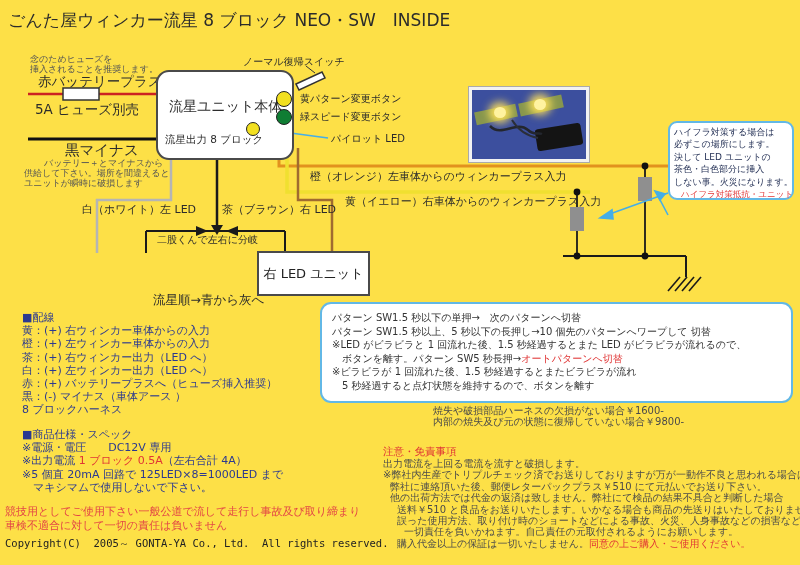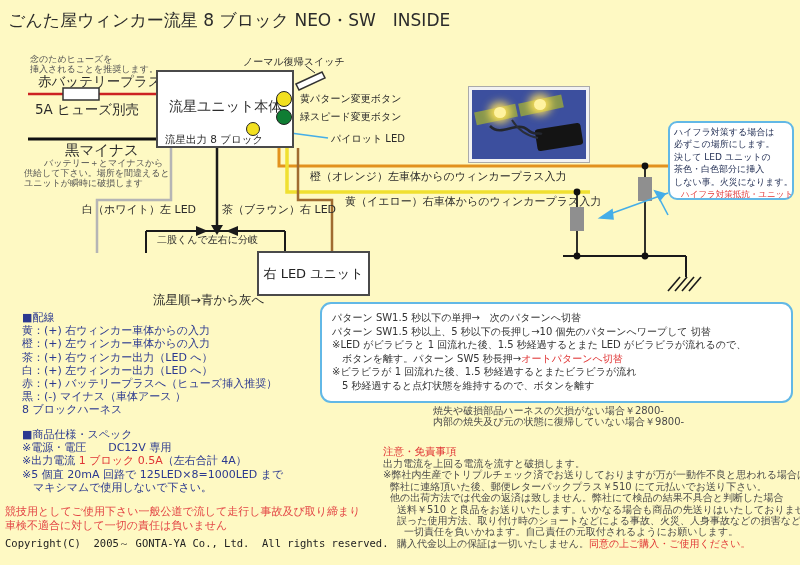--- a/index.html
+++ b/index.html
@@ -1,16 +1,16 @@
 <!DOCTYPE html>
 <html><head>
 <meta charset="utf-8">
 <style>
   html,body{margin:0;padding:0;background:#fff;}
-  .page{position:relative;width:800px;height:565px;background:#fef9c3;overflow:hidden;
+  .page{position:relative;width:800px;height:565px;background:#fde047;overflow:hidden;
         font-family:"DejaVu Sans","Liberation Sans",sans-serif;color:#2b2b2b;}
   .lbl{position:absolute;white-space:nowrap;line-height:1.15;}
   .navy{color:#2b3990;}
   .red{color:#e03535;}
   .gray{color:#555;}
   .dark{color:#2b2b2b;}
   .dbox{position:absolute;background:#fff;border:2px solid #4a4a4a;box-sizing:border-box;}
   .ledbox{display:flex;align-items:center;justify-content:center;font-size:13px;color:#222;}
   .btn{position:absolute;border-radius:50%;box-sizing:border-box;border:1.6px solid #222;}
   .callout{position:absolute;box-sizing:border-box;border:2px solid #62b8e6;border-radius:9px;background:#fff;}
@@ -78,21 +78,21 @@
 
   <div class="lbl gray" style="left:30px;top:54px;font-size:9px;">念のためヒューズを</div>
   <div class="lbl gray" style="left:30px;top:64px;font-size:9px;">挿入されることを推奨します。</div>
   <div class="lbl dark" style="left:38px;top:74px;font-size:13.5px;">赤バッテリープラス</div>
   <div class="lbl dark" style="left:35px;top:102px;font-size:13.5px;">5A ヒューズ別売</div>
   <div class="lbl dark" style="left:65px;top:142px;font-size:14.5px;">黒マイナス</div>
   <div class="lbl gray" style="left:24px;top:158px;font-size:9px;margin-left:20px;">バッテリー＋とマイナスから</div>
   <div class="lbl gray" style="left:24px;top:168px;font-size:9px;">供給して下さい。場所を間違えると</div>
   <div class="lbl gray" style="left:24px;top:178px;font-size:9px;">ユニットが瞬時に破損します</div>
 
-  <div class="dbox" style="left:156px;top:70px;width:138px;height:78px;">
+  <div class="dbox" style="left:156px;top:70px;width:138px;height:90px;border-radius:13px;">
     <div class="lbl dark" style="left:11px;top:26px;font-size:14px;">流星ユニット本体</div>
     <div class="lbl dark" style="left:7px;top:61px;font-size:10.5px;">流星出力 8 ブロック</div>
   </div>
   <div class="btn" style="left:276px;top:91px;width:16px;height:16px;background:#f2e020;"></div>
   <div class="btn" style="left:276px;top:109px;width:16px;height:16px;background:#0f7d33;"></div>
   <div class="btn" style="left:246px;top:122px;width:14px;height:14px;background:#f2e020;"></div>
   <div class="lbl dark" style="left:243px;top:56px;font-size:10px;">ノーマル復帰スイッチ</div>
   <div class="lbl dark" style="left:300px;top:93px;font-size:10px;">黄パターン変更ボタン</div>
   <div class="lbl dark" style="left:300px;top:112px;font-size:10px;font-family:Liberation Mono, monospace;">緑スピード変更ボタン</div>
   <div class="lbl dark" style="left:331px;top:133px;font-size:10px;">パイロット LED</div>
@@ -151,21 +151,21 @@
   <div class="callout" style="left:320px;top:302px;width:473px;height:101px;padding:7px 0 0 10px;font-size:10px;line-height:13.5px;color:#333;border-radius:11px;">
     <div class="pline">パターン SW1.5 秒以下の単押→　次のパターンへ切替</div>
     <div class="pline">パターン SW1.5 秒以上、5 秒以下の長押し→10 個先のパターンへワープして 切替</div>
     <div class="pline">※LED がビラビラと 1 回流れた後、1.5 秒経過するとまた LED がビラビラが流れるので、</div>
     <div class="pline"><span>　ボタンを離す。パターン SW5 秒長押→</span><span class="red">オートパターンへ切替</span></div>
     <div class="pline">※ビラビラが 1 回流れた後、1.5 秒経過するとまたビラビラが流れ</div>
     <div class="pline">　5 秒経過すると点灯状態を維持するので、ボタンを離す</div>
   </div>
 
   <div class="lbl" style="left:433px;top:405px;font-size:10px;line-height:11.4px;color:#4a4a4a;">
-    <div>焼失や破損部品ハーネスの欠損がない場合￥2800-</div>
+    <div>焼失や破損部品ハーネスの欠損がない場合￥1600-</div>
     <div>内部の焼失及び元の状態に復帰していない場合￥9800-</div>
   </div>
 
   <div class="lbl red" style="left:383px;top:445px;font-size:10.5px;">注意・免責事項</div>
   <div class="lbl" style="left:383px;top:458px;font-size:10px;line-height:11.4px;color:#4a4a4a;">
     <div>出力電流を上回る電流を流すと破損します。</div>
     <div>※弊社内生産でトリプルチェック済でお送りしておりますが万が一動作不良と思われる場合は</div>
     <div style="padding-left:7px;">弊社に連絡頂いた後、郵便レターパックプラス￥510 にて元払いでお送り下さい。</div>
     <div style="padding-left:7px;">他の出荷方法では代金の返済は致しません。弊社にて検品の結果不具合と判断した場合</div>
     <div style="padding-left:14px;">送料￥510 と良品をお送りいたします。いかなる場合も商品の先送りはいたしておりません。</div>

